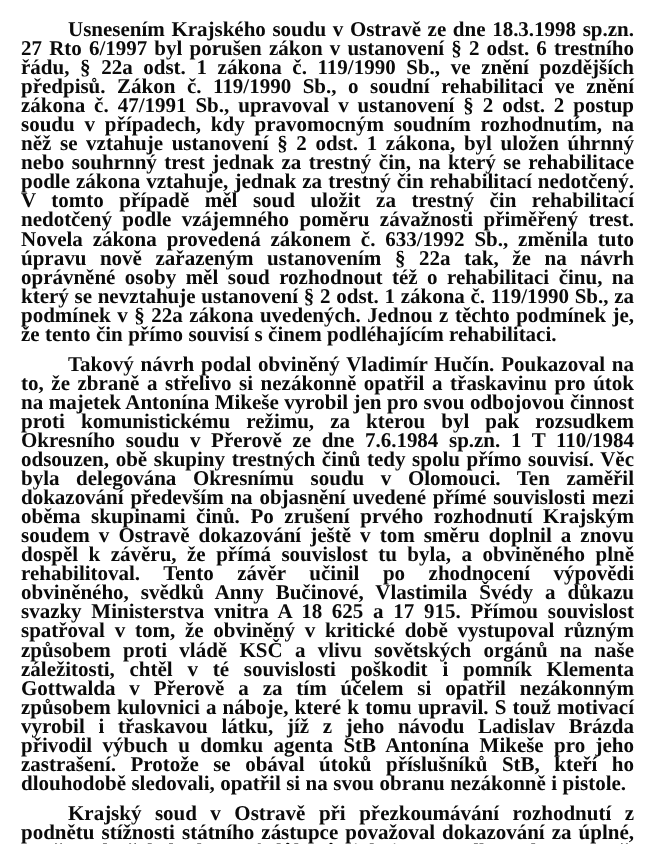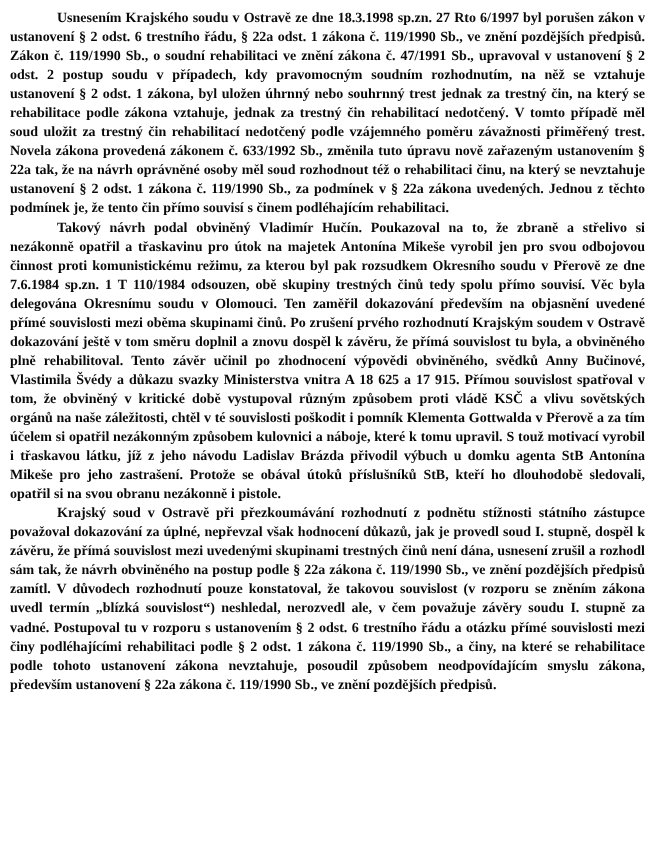--- a/index.html
+++ b/index.html
@@ -19,26 +19,26 @@
     width: 656px;
     height: 844px;
     background: #ffffff;
     box-sizing: border-box;
     padding: 9px 11px 0 10px;
   }
   .doc-body {
     width: 635px;
   }
   p.para {
-    margin: 0;
+    margin: 11px;
     padding: 0;
     text-align: justify;
     text-justify: inter-word;
     text-indent: 47px;
-    font-size: 14px;
+    font-size: 21px;
     line-height: 19.05px;
     color: #141414;
     font-weight: 600;
     letter-spacing: -0.01px;
     word-spacing: 0.2px;
     -webkit-font-smoothing: none;
     text-rendering: geometricPrecision;
   }
   p.para:last-child {
     text-align-last: left;

